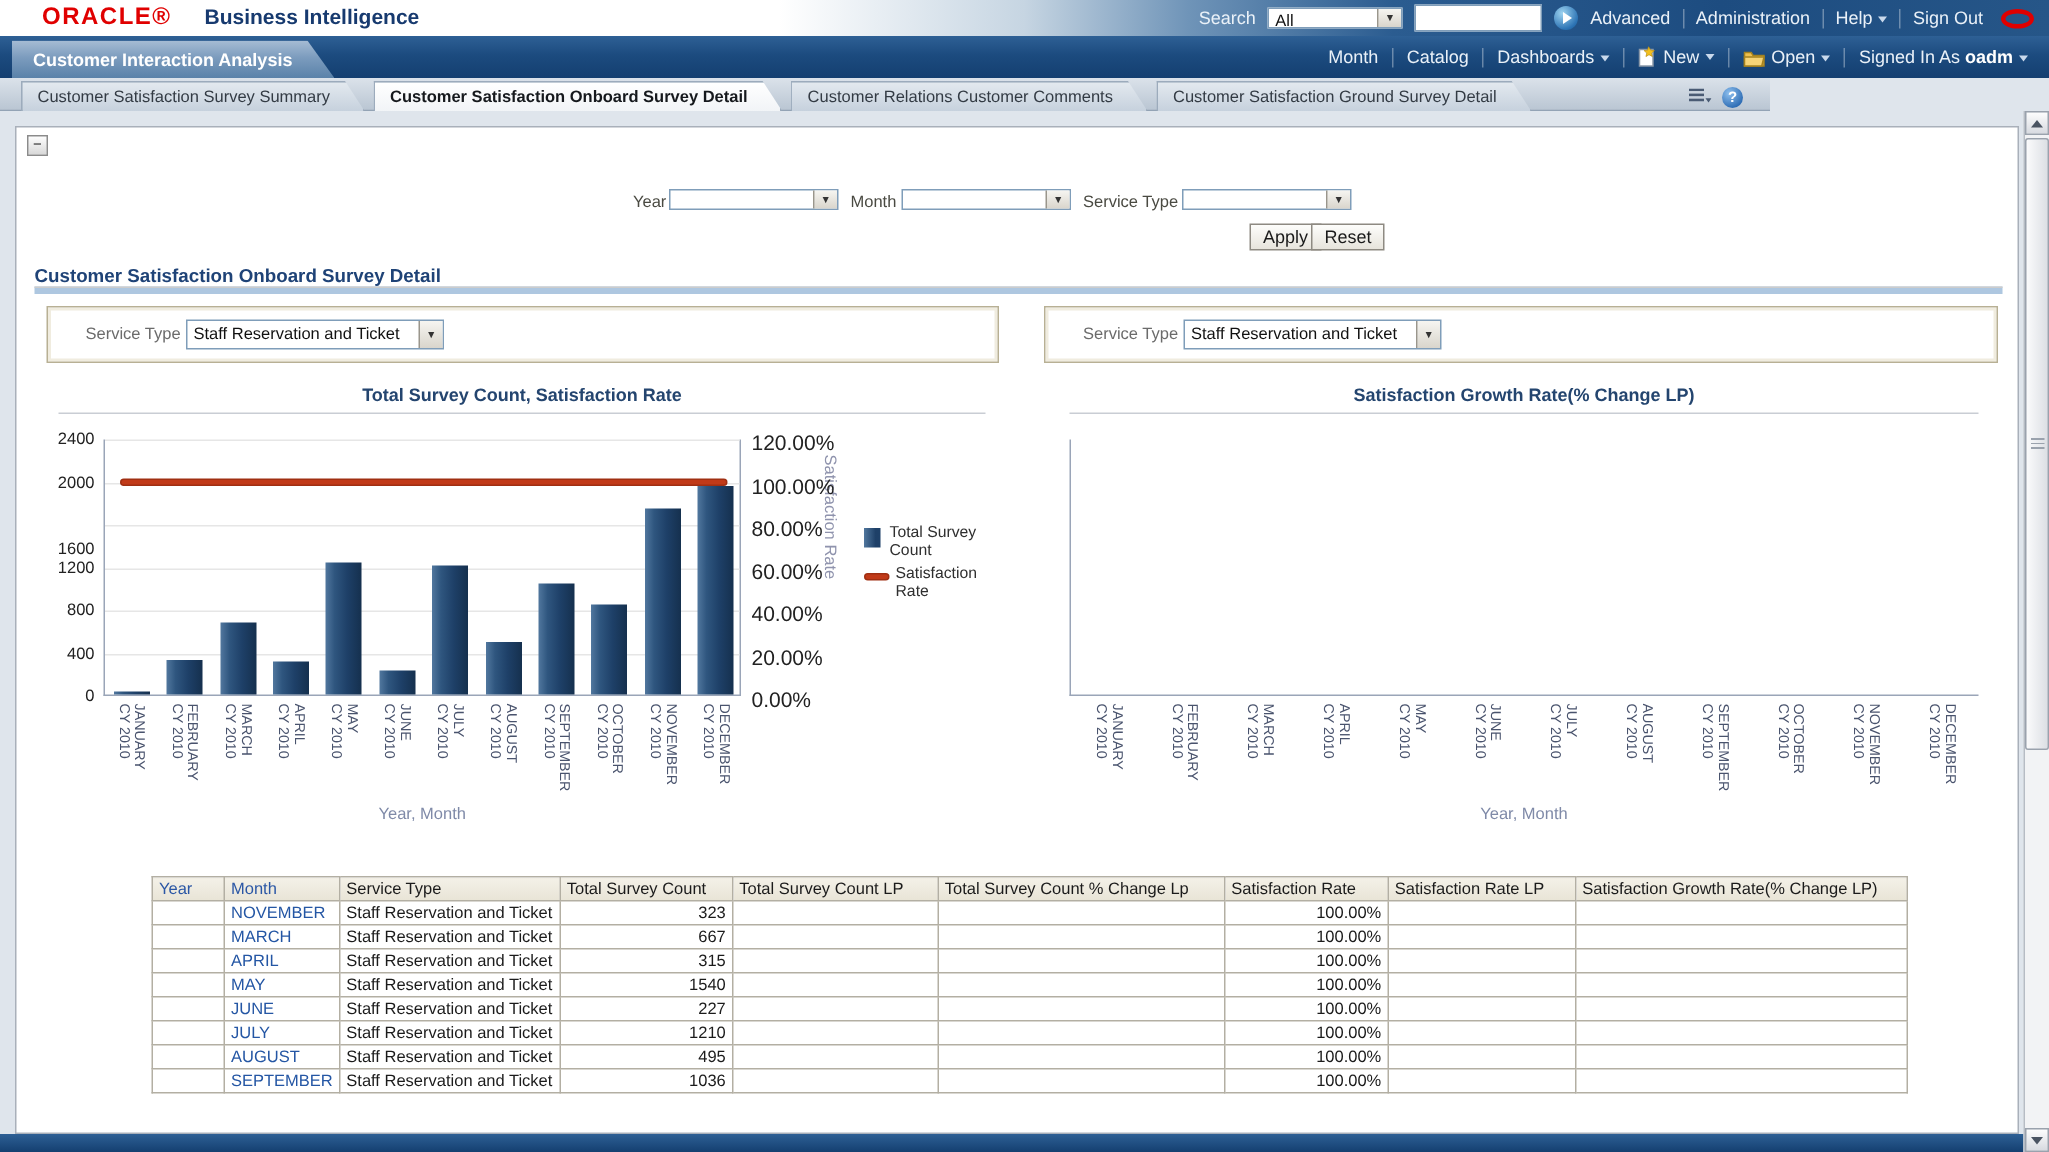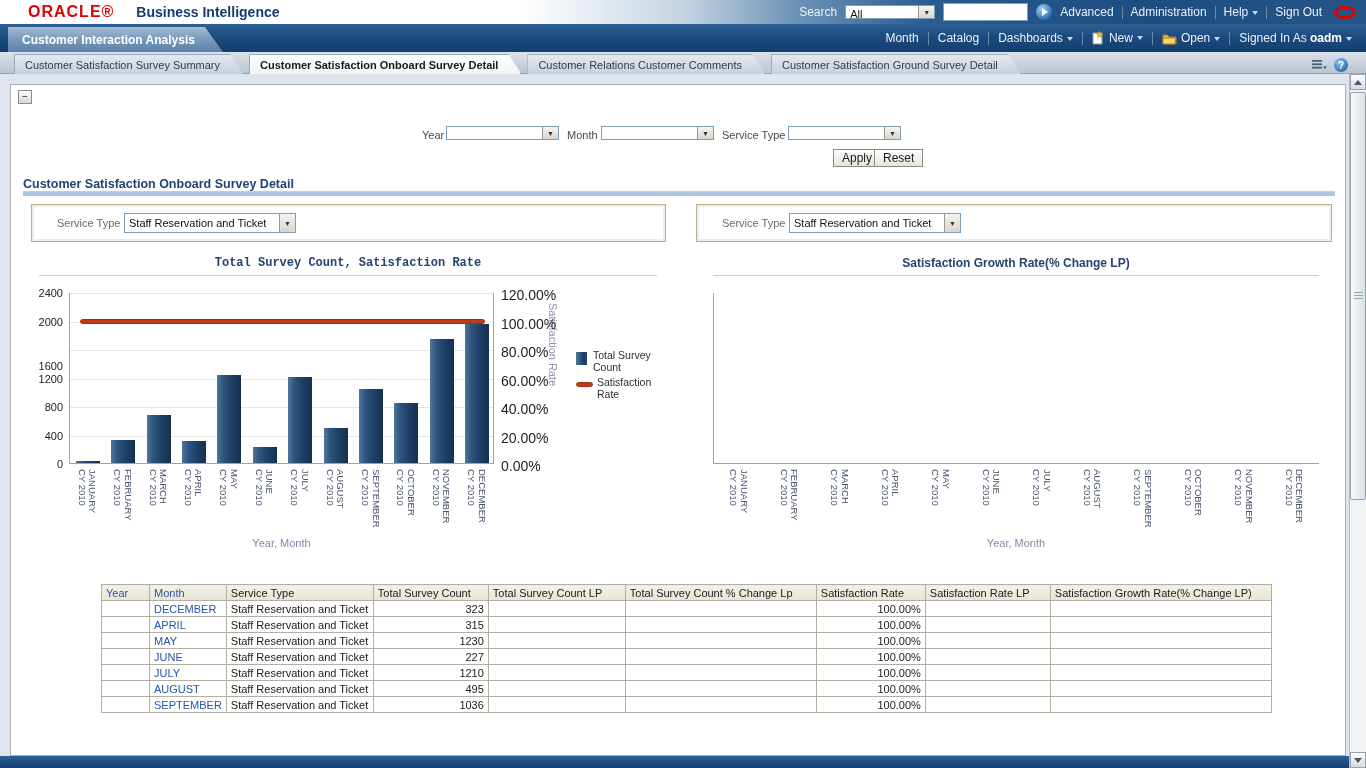--- a/index.html
+++ b/index.html
@@ -31,21 +31,21 @@
     background:linear-gradient(180deg,#2e6095 0%,#1c4b7f 45%,#143f70 100%); }
   .dash-tab { position:absolute; left:8px; bottom:0; height:25px; padding:0 28px 0 14px;
     background:linear-gradient(180deg,#a6bcd4 0%,#7c9cbe 45%,#5a82a9 100%);
     clip-path:polygon(0 0, calc(100% - 18px) 0, 100% 100%, 0 100%);
     color:#ffffff; font-weight:bold; font-size:12px; display:flex; align-items:center; }
   .navbar-right { position:absolute; right:14px; top:0; height:28px; display:flex; align-items:center; gap:9px; color:#e6eef7; font-size:12px; }
   .nav-ico { display:inline-flex; margin-right:4px; vertical-align:middle; }
   .username { font-weight:bold; color:#ffffff; }
 
   
-  .subtabs { position:absolute; left:0; top:52px; width:1366px; height:22px;
+  .subtabs { position:absolute; left:0; top:52px; width:1180px; height:22px;
     background:linear-gradient(180deg,#dbe2ea,#bac6d3); border-bottom:1px solid #93a3b5; }
   .subtab { position:relative; float:left; margin-left:6px; margin-top:2px; height:20px; padding:0 22px 0 10px;
     background:linear-gradient(180deg,#e3e9ef,#c6d1dd); border:1px solid #9cabbc; border-bottom:none;
     clip-path:polygon(0 0, calc(100% - 13px) 0, 100% 100%, 0 100%);
     font-size:11px; color:#333b44; display:flex; align-items:center; cursor:default; }
   .subtab.first { margin-left:14px; }
   .subtab.active { background:linear-gradient(180deg,#ffffff,#f1f4f7); font-weight:bold; color:#16191d; }
   .subtab-icons { position:absolute; right:18px; top:4px; display:flex; align-items:center; gap:7px; }
   .help-circle { width:14px; height:14px; border-radius:50%; background:radial-gradient(circle at 35% 30%,#8fc0ee,#2d6cb4 75%); color:#fff; font-size:10px; font-weight:bold; display:flex; align-items:center; justify-content:center; }
 
@@ -222,21 +222,21 @@
     </span>
   </div>
   <div class="panel panel-right">
     <span class="panel-label">Service Type</span>
     <span class="wincombo panel-combo">
       <span class="combo-text">Staff Reservation and Ticket</span>
       <span class="combo-btn">▼</span>
     </span>
   </div>
 
-  <div class="chart-title" style="left:28px; width:618px;font-family:Liberation Mono, monospace;">Total Survey Count, Satisfaction Rate</div>
+  <div class="chart-title" style="left:28px; width:618px;">Total Survey Count, Satisfaction Rate</div>
   <div class="chart-rule" style="left:28px; width:618px;"></div>
   <div class="plot-area plot-left" id="plotL">
       <div class="gridline" style="top: 142.5px;"></div>
       <div class="gridline" style="top: 114px;"></div>
       <div class="gridline" style="top: 85.5px;"></div>
       <div class="gridline" style="top: 57px;"></div>
       <div class="gridline" style="top: 28.5px;"></div>
       <div class="gridline" style="top: 0px;"></div>
       <div class="bar" style="left: 5.70833px; height: 1.5675px;"></div>
       <div class="bar" style="left: 41.125px; height: 23.0137px;"></div>
@@ -280,45 +280,56 @@
           <th style="width: 137px;">Total Survey Count LP</th>
           <th style="width: 191px;">Total Survey Count % Change Lp</th>
           <th style="width: 109px;">Satisfaction Rate</th>
           <th style="width: 125px;">Satisfaction Rate LP</th>
           <th style="width: 221px;">Satisfaction Growth Rate(% Change LP)</th>
         </tr>
       </thead>
       <tbody>
         <tr>
           <td class="link"></td>
-          <td class="link">DECEMBER</td>
+          <td class="link">NOVEMBER</td>
           <td class="">Staff Reservation and Ticket</td>
           <td class="num">323</td>
           <td class=""></td>
           <td class=""></td>
           <td class="num">100.00%</td>
           <td class=""></td>
           <td class=""></td>
         </tr>
         <tr>
           <td class="link"></td>
+          <td class="link">MARCH</td>
+          <td class="">Staff Reservation and Ticket</td>
+          <td class="num">667</td>
+          <td class=""></td>
+          <td class=""></td>
+          <td class="num">100.00%</td>
+          <td class=""></td>
+          <td class=""></td>
+        </tr>
+        <tr>
+          <td class="link"></td>
           <td class="link">APRIL</td>
           <td class="">Staff Reservation and Ticket</td>
           <td class="num">315</td>
           <td class=""></td>
           <td class=""></td>
           <td class="num">100.00%</td>
           <td class=""></td>
           <td class=""></td>
         </tr>
         <tr>
           <td class="link"></td>
           <td class="link">MAY</td>
           <td class="">Staff Reservation and Ticket</td>
-          <td class="num">1230</td>
+          <td class="num">1540</td>
           <td class=""></td>
           <td class=""></td>
           <td class="num">100.00%</td>
           <td class=""></td>
           <td class=""></td>
         </tr>
         <tr>
           <td class="link"></td>
           <td class="link">JUNE</td>
           <td class="">Staff Reservation and Ticket</td>

